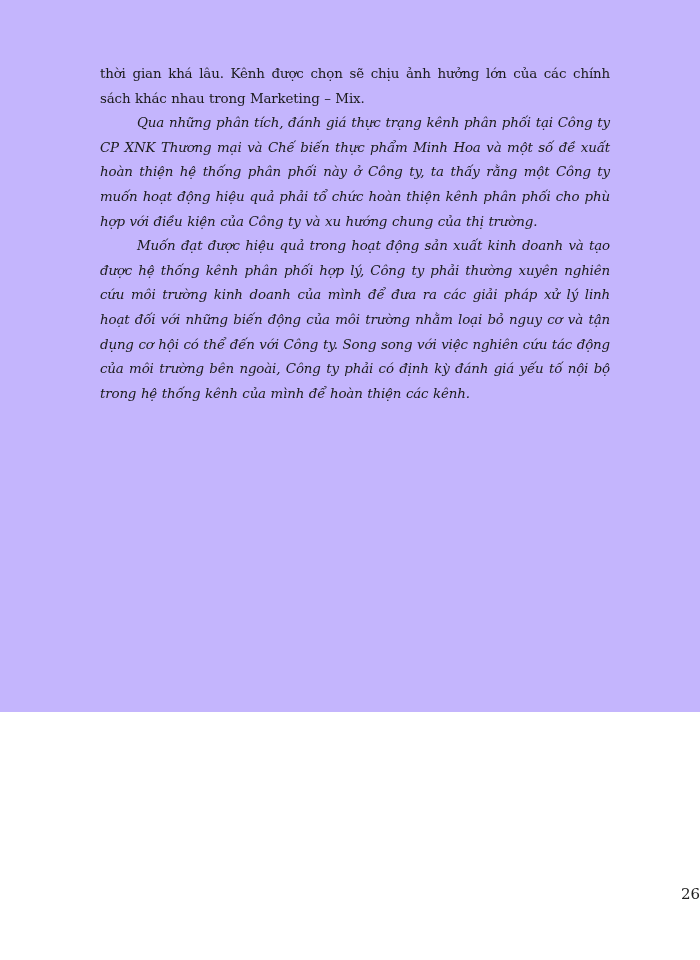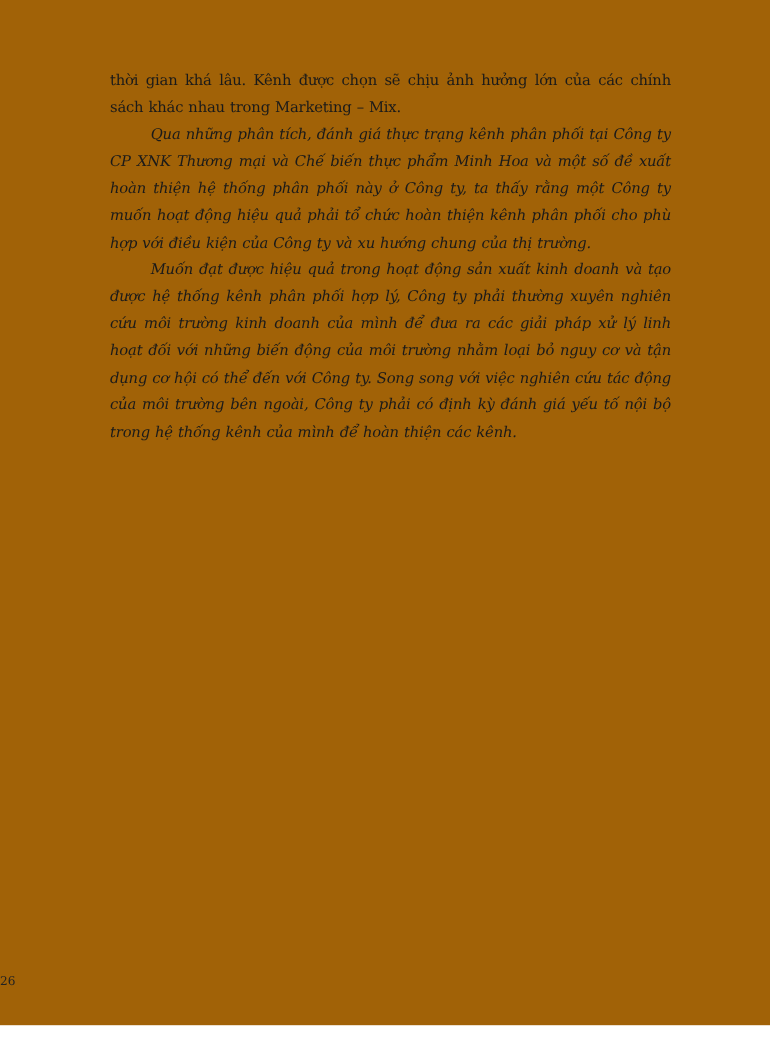--- a/index.html
+++ b/index.html
@@ -12,22 +12,22 @@
       height: 960px;
       position: relative;
       overflow: hidden;
       font-family: "DejaVu Serif", "Liberation Serif", serif;
       color: #1a1a1a;
     }
     .page {
       position: absolute;
       left: 0; top: 0;
       width: 700px;
-      height: 932px;
-      background: #a16207;
+      height: 712px;
+      background: #c4b5fd;
     }
     .body-text {
       position: absolute;
       left: 100px;
       top: 62px;
       width: 510px;
     }
     .para {
       margin: 0;
       font-size: 13.4px;
@@ -39,22 +39,22 @@
     }
     .para.indent {
       text-indent: 37px;
       font-style: italic;
     }
     .page-number {
       position: absolute;
       left: 0;
       width: 700px;
       top: 885px;
-      text-align: left;
-      font-size: 11px;
+      text-align: right;
+      font-size: 15px;
       color: #222;
     }
   </style>
 </head>
 <body>
 
 <div class="page">
   <div class="body-text">
     <p class="para">thời gian khá lâu. Kênh được chọn sẽ chịu ảnh hưởng lớn của các chính sách khác nhau trong Marketing – Mix.</p>
     <p class="para indent">Qua những phân tích, đánh giá thực trạng kênh phân phối tại Công ty CP XNK Thương mại và Chế biến thực phẩm Minh Hoa và một số đề xuất hoàn thiện hệ thống phân phối này ở Công ty, ta thấy rằng một Công ty muốn hoạt động hiệu quả phải tổ chức hoàn thiện kênh phân phối cho phù hợp với điều kiện của Công ty và xu hướng chung của thị trường.</p>

